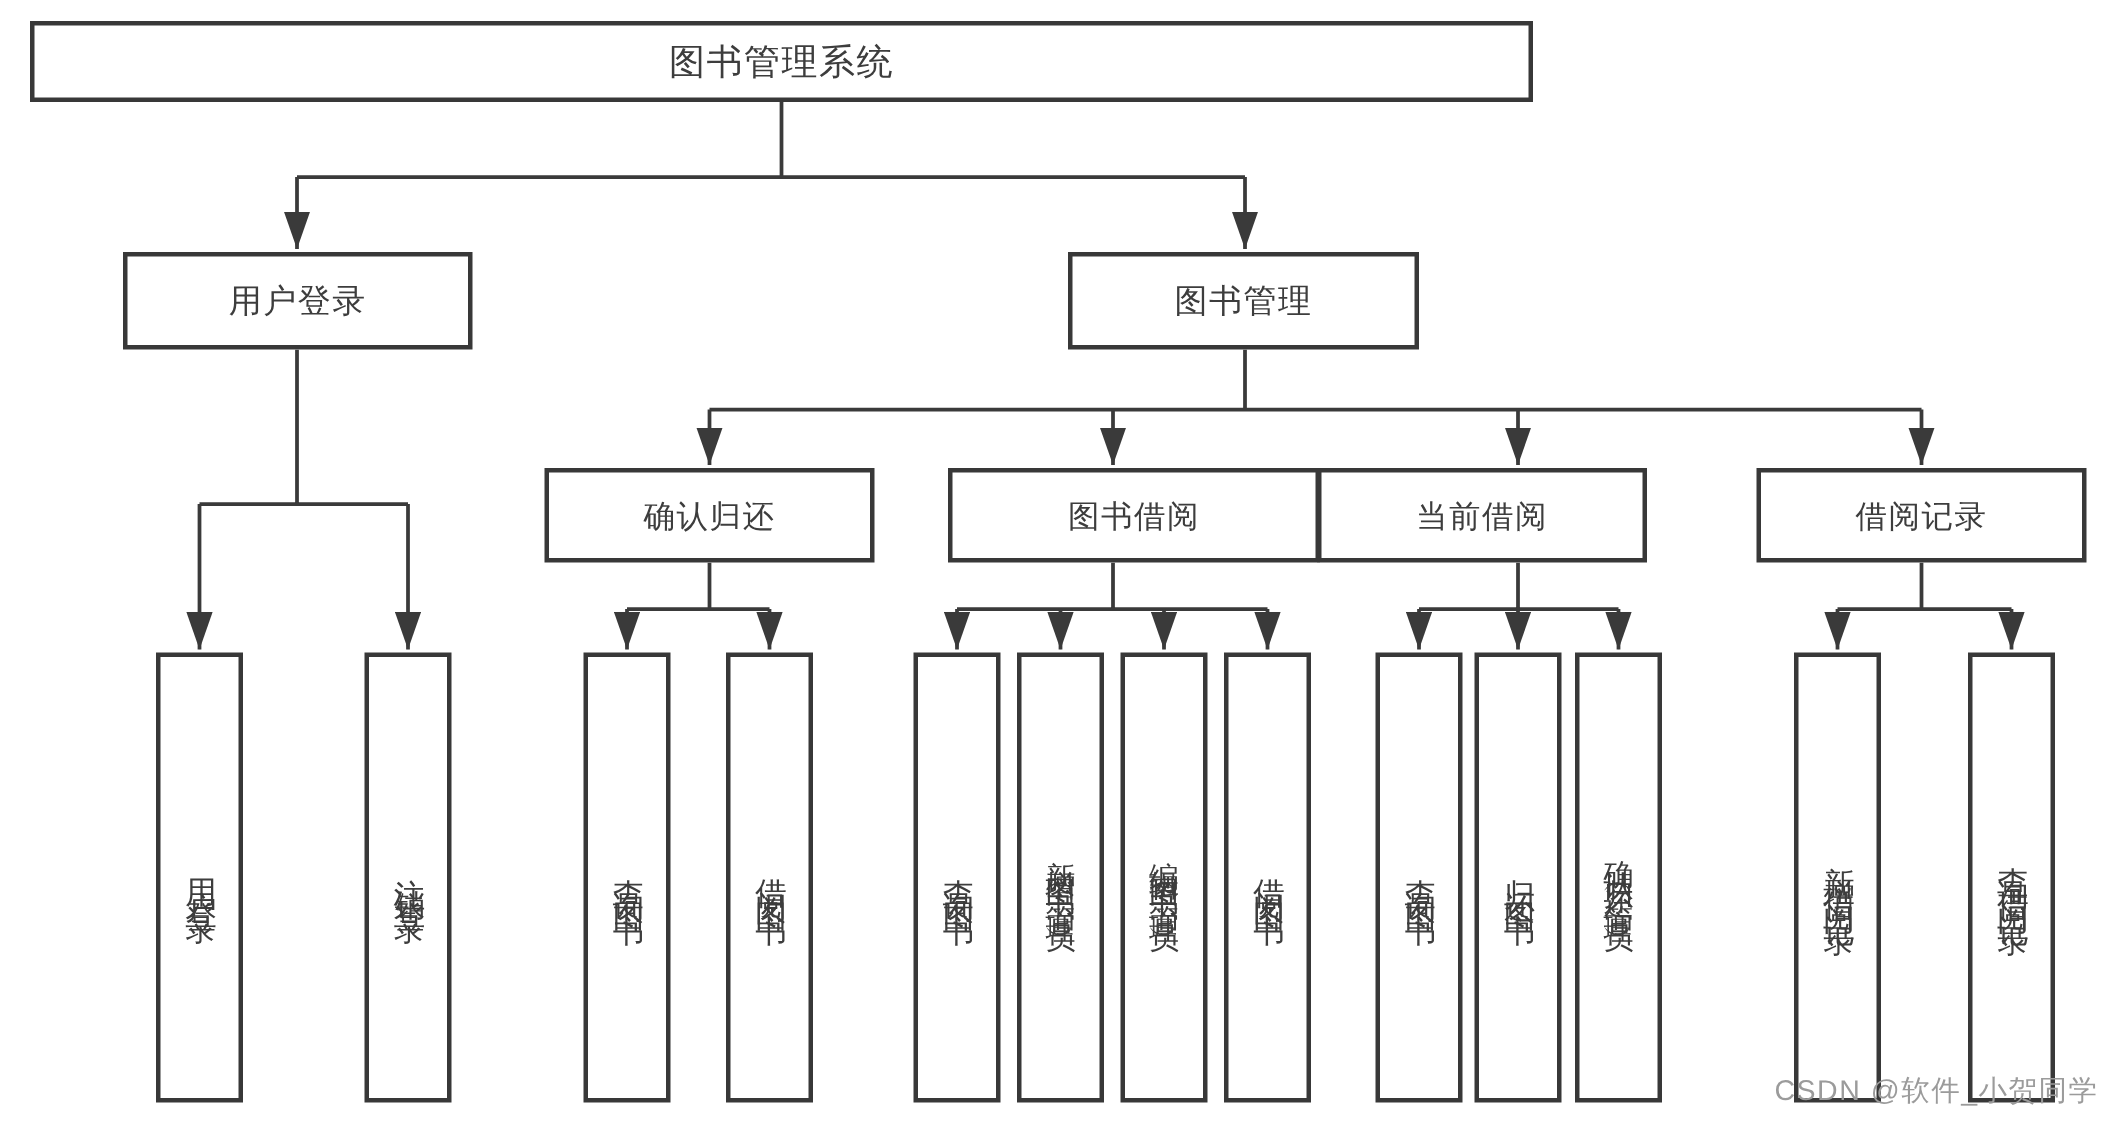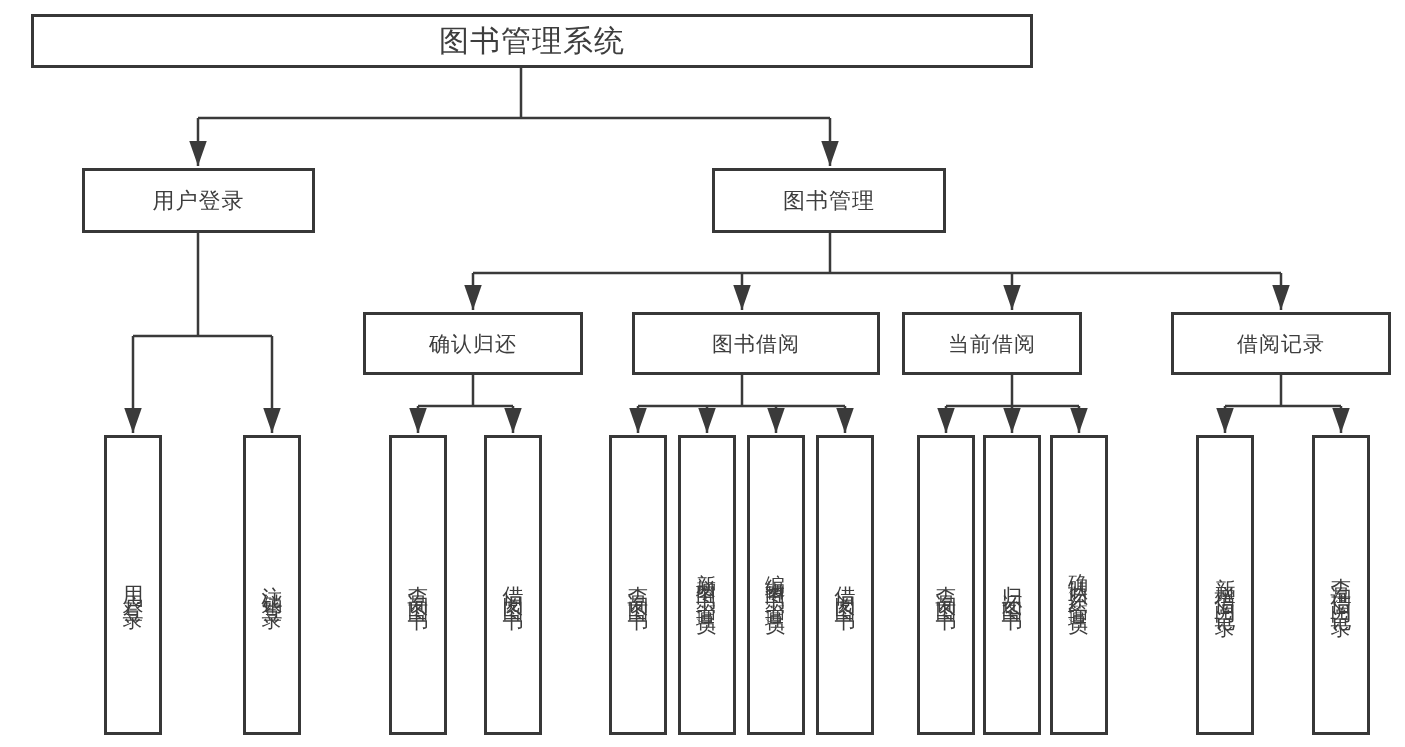--- a/index.html
+++ b/index.html
@@ -14,21 +14,21 @@
   .node{
     position:absolute;
     box-sizing:border-box;
     background:#ffffff;
     border:3px solid #383838;
     color:#3d3d3d;
     display:flex;align-items:center;justify-content:center;
     z-index:1;
     white-space:nowrap;
   }
-  .lv1{font-size:30px;letter-spacing:1px;margin-left:11px;}
+  .lv1{font-size:24px;letter-spacing:1px;}
   .lv2{font-size:22px;letter-spacing:1px;}
   .lv3{font-size:21px;letter-spacing:1px;}
   .leaf{
     writing-mode:vertical-rl;
     text-orientation:upright;
     font-size:21px;
     letter-spacing:8px;
     white-space:normal;
   }
   .leaf.long{
@@ -91,34 +91,35 @@
     <line x1="1341" y1="406" x2="1341" y2="433" stroke="#3a3a3a" stroke-width="2.5" marker-end="url(#arrow)"></line>
   </svg>
 
   <div class="node lv1" style="left:20px;top:14px;width:1002px;height:54px">图书管理系统</div>
 
   <div class="node lv2" style="left:82px;top:168px;width:233px;height:65px">用户登录</div>
   <div class="node lv2" style="left:712px;top:168px;width:234px;height:65px">图书管理</div>
 
   <div class="node lv3" style="left:363px;top:312px;width:220px;height:63px">确认归还</div>
   <div class="node lv3" style="left:632px;top:312px;width:248px;height:63px">图书借阅</div>
-  <div class="node lv3" style="left:902px;top:312px;width:180px;height:63px">当前借阅</div>
+  <div class="node lv3" style="left:878px;top:312px;width:220px;height:63px">当前借阅</div>
   <div class="node lv3" style="left:1171px;top:312px;width:220px;height:63px">借阅记录</div>
 
   <div class="node leaf" style="left:104px;top:435px;width:58px;height:300px">用户登录</div>
   <div class="node leaf" style="left:243px;top:435px;width:58px;height:300px">注销登录</div>
 
   <div class="node leaf" style="left:389px;top:435px;width:58px;height:300px">查询图书</div>
   <div class="node leaf" style="left:484px;top:435px;width:58px;height:300px">借阅图书</div>
 
   <div class="node leaf" style="left:609px;top:435px;width:58px;height:300px">查询图书</div>
   <div class="node leaf long" style="left:678px;top:435px;width:58px;height:300px">新增图书（管理员）</div>
   <div class="node leaf long" style="left:747px;top:435px;width:58px;height:300px">编辑图书（管理员）</div>
   <div class="node leaf" style="left:816px;top:435px;width:58px;height:300px">借阅图书</div>
 
   <div class="node leaf" style="left:917px;top:435px;width:58px;height:300px">查询图书</div>
   <div class="node leaf" style="left:983px;top:435px;width:58px;height:300px">归还图书</div>
   <div class="node leaf long" style="left:1050px;top:435px;width:58px;height:300px">确认归还（管理员）</div>
 
   <div class="node leaf" style="left:1196px;top:435px;width:58px;height:300px">新增借阅记录</div>
   <div class="node leaf" style="left:1312px;top:435px;width:58px;height:300px">查询借阅记录</div>
 
+  <div id="watermark">CSDN @软件_小贺同学</div>
 </div>
 
 </body></html>

